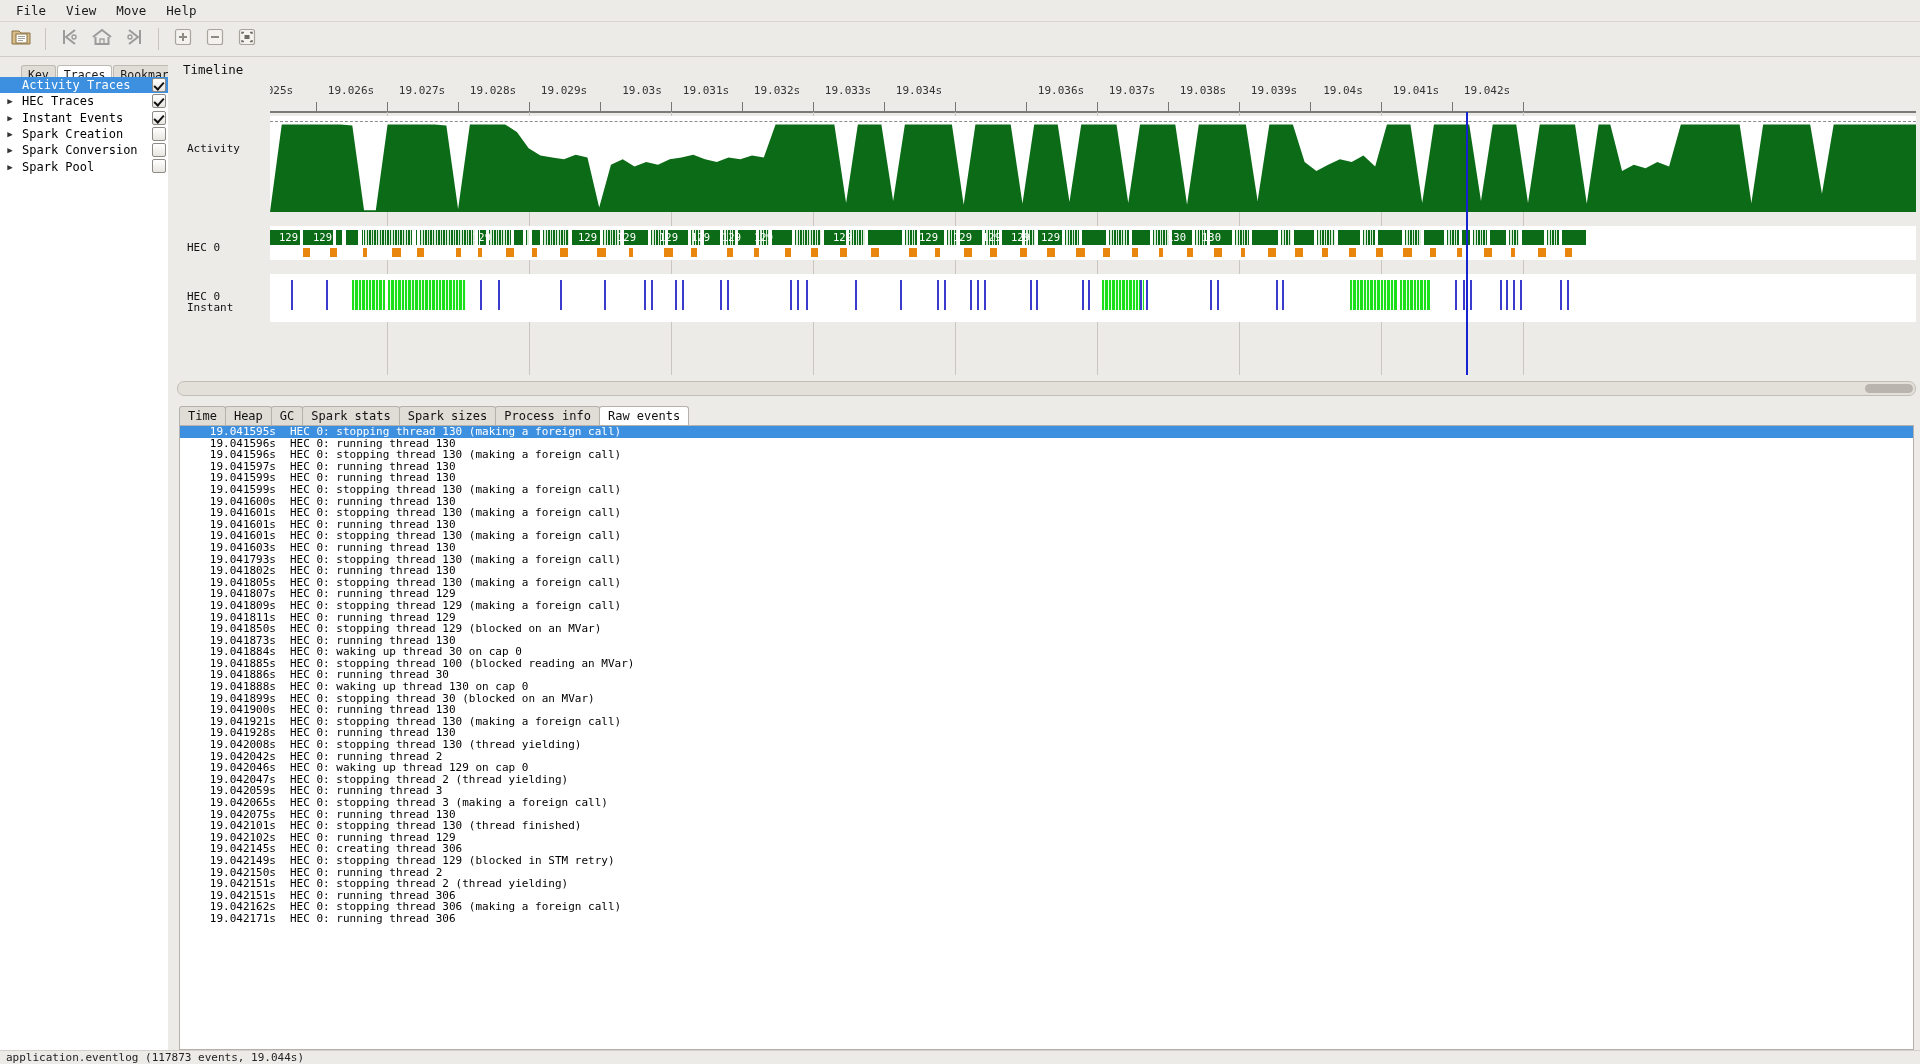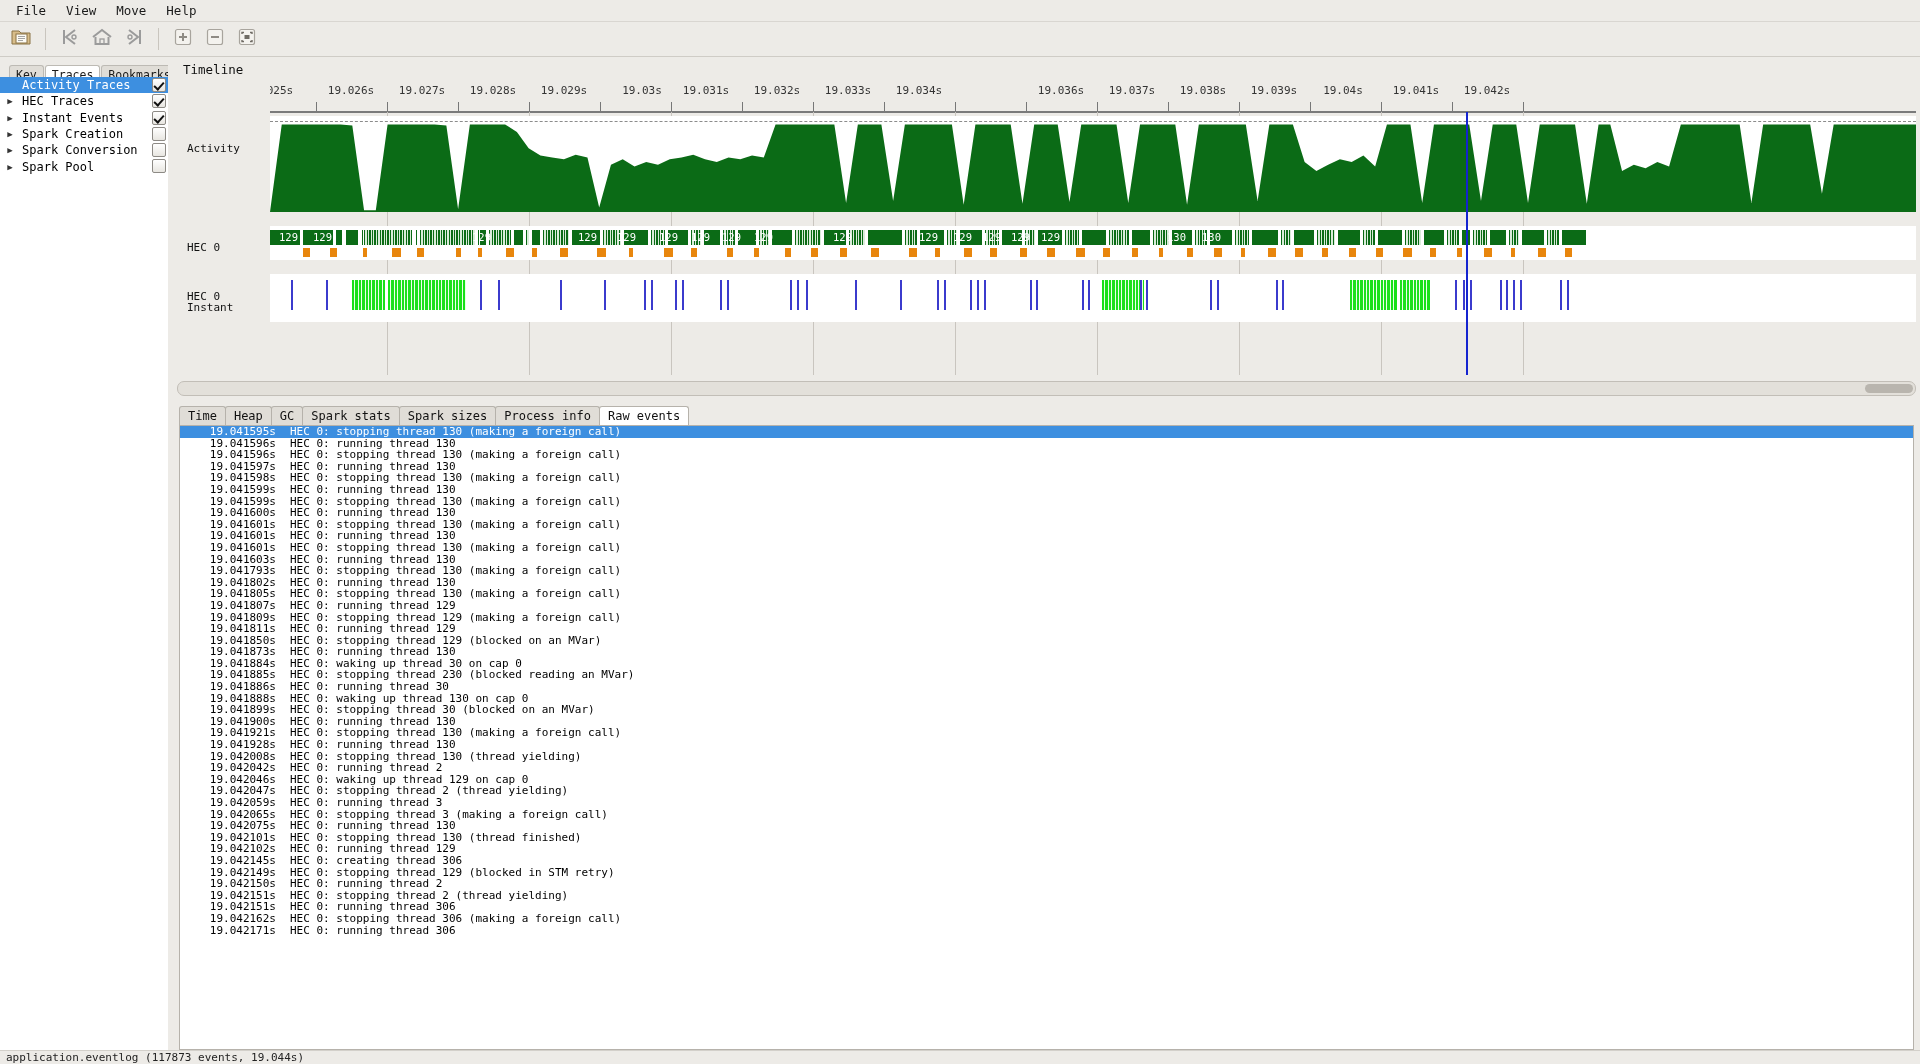--- a/index.html
+++ b/index.html
@@ -36,21 +36,21 @@
   .tsep { width: 1px; height: 22px; background: #c9c5be; margin: 0 7px; }
 
   
   .leftpanel {
     position: absolute; top: 57px; left: 0; width: 172px; height: 995px;
     background: #ffffff; border-right: 1px solid #bdbab4;
   }
   .tabstrip {
     position: absolute; top: 0; left: 0; width: 172px; height: 28px;
     background: #edebe7; border-bottom: 1px solid #bdbab4;
-    display: flex; align-items: flex-end; padding-left: 9px;
+    display: flex; align-items: flex-end; padding-left: 21px;
   }
   .ltab {
     font-size: 11.5px; padding: 2px 6px 2px 6px; height: 19px;
     border: 1px solid #bdbab4; border-bottom: none; background: #e0ddd7;
     border-radius: 3px 3px 0 0; color: #1a1a1a; line-height: 15px;
     margin-right: 1px;
   }
   .ltab.active { background: #ffffff; border-bottom: 1px solid #ffffff; }
 
   .tree { position: absolute; top: 20px; left: 0; width: 172px; bottom: 0; background: #fff; }
@@ -586,38 +586,37 @@
       <div class="btab">Spark sizes</div>
       <div class="btab">Process info</div>
       <div class="btab active">Raw events</div>
     </div>
     <div class="eventlist">
       <div id="events-container">
           <div class="erow sel"><span class="etime">19.041595s</span><span class="edesc">HEC 0: stopping thread 130 (making a foreign call)</span></div>
           <div class="erow"><span class="etime">19.041596s</span><span class="edesc">HEC 0: running thread 130</span></div>
           <div class="erow"><span class="etime">19.041596s</span><span class="edesc">HEC 0: stopping thread 130 (making a foreign call)</span></div>
           <div class="erow"><span class="etime">19.041597s</span><span class="edesc">HEC 0: running thread 130</span></div>
-          <div class="erow"><span class="etime">19.041598s</span><span class="edesc">HEC 0: stopping thread 130 (making a foreign call)</span></div>
           <div class="erow"><span class="etime">19.041599s</span><span class="edesc">HEC 0: running thread 130</span></div>
           <div class="erow"><span class="etime">19.041599s</span><span class="edesc">HEC 0: stopping thread 130 (making a foreign call)</span></div>
           <div class="erow"><span class="etime">19.041600s</span><span class="edesc">HEC 0: running thread 130</span></div>
           <div class="erow"><span class="etime">19.041601s</span><span class="edesc">HEC 0: stopping thread 130 (making a foreign call)</span></div>
           <div class="erow"><span class="etime">19.041601s</span><span class="edesc">HEC 0: running thread 130</span></div>
           <div class="erow"><span class="etime">19.041601s</span><span class="edesc">HEC 0: stopping thread 130 (making a foreign call)</span></div>
           <div class="erow"><span class="etime">19.041603s</span><span class="edesc">HEC 0: running thread 130</span></div>
           <div class="erow"><span class="etime">19.041793s</span><span class="edesc">HEC 0: stopping thread 130 (making a foreign call)</span></div>
           <div class="erow"><span class="etime">19.041802s</span><span class="edesc">HEC 0: running thread 130</span></div>
           <div class="erow"><span class="etime">19.041805s</span><span class="edesc">HEC 0: stopping thread 130 (making a foreign call)</span></div>
           <div class="erow"><span class="etime">19.041807s</span><span class="edesc">HEC 0: running thread 129</span></div>
           <div class="erow"><span class="etime">19.041809s</span><span class="edesc">HEC 0: stopping thread 129 (making a foreign call)</span></div>
           <div class="erow"><span class="etime">19.041811s</span><span class="edesc">HEC 0: running thread 129</span></div>
           <div class="erow"><span class="etime">19.041850s</span><span class="edesc">HEC 0: stopping thread 129 (blocked on an MVar)</span></div>
           <div class="erow"><span class="etime">19.041873s</span><span class="edesc">HEC 0: running thread 130</span></div>
           <div class="erow"><span class="etime">19.041884s</span><span class="edesc">HEC 0: waking up thread 30 on cap 0</span></div>
-          <div class="erow"><span class="etime">19.041885s</span><span class="edesc">HEC 0: stopping thread 230 (blocked reading an MVar)</span></div>
+          <div class="erow"><span class="etime">19.041885s</span><span class="edesc">HEC 0: stopping thread 100 (blocked reading an MVar)</span></div>
           <div class="erow"><span class="etime">19.041886s</span><span class="edesc">HEC 0: running thread 30</span></div>
           <div class="erow"><span class="etime">19.041888s</span><span class="edesc">HEC 0: waking up thread 130 on cap 0</span></div>
           <div class="erow"><span class="etime">19.041899s</span><span class="edesc">HEC 0: stopping thread 30 (blocked on an MVar)</span></div>
           <div class="erow"><span class="etime">19.041900s</span><span class="edesc">HEC 0: running thread 130</span></div>
           <div class="erow"><span class="etime">19.041921s</span><span class="edesc">HEC 0: stopping thread 130 (making a foreign call)</span></div>
           <div class="erow"><span class="etime">19.041928s</span><span class="edesc">HEC 0: running thread 130</span></div>
           <div class="erow"><span class="etime">19.042008s</span><span class="edesc">HEC 0: stopping thread 130 (thread yielding)</span></div>
           <div class="erow"><span class="etime">19.042042s</span><span class="edesc">HEC 0: running thread 2</span></div>
           <div class="erow"><span class="etime">19.042046s</span><span class="edesc">HEC 0: waking up thread 129 on cap 0</span></div>
           <div class="erow"><span class="etime">19.042047s</span><span class="edesc">HEC 0: stopping thread 2 (thread yielding)</span></div>

